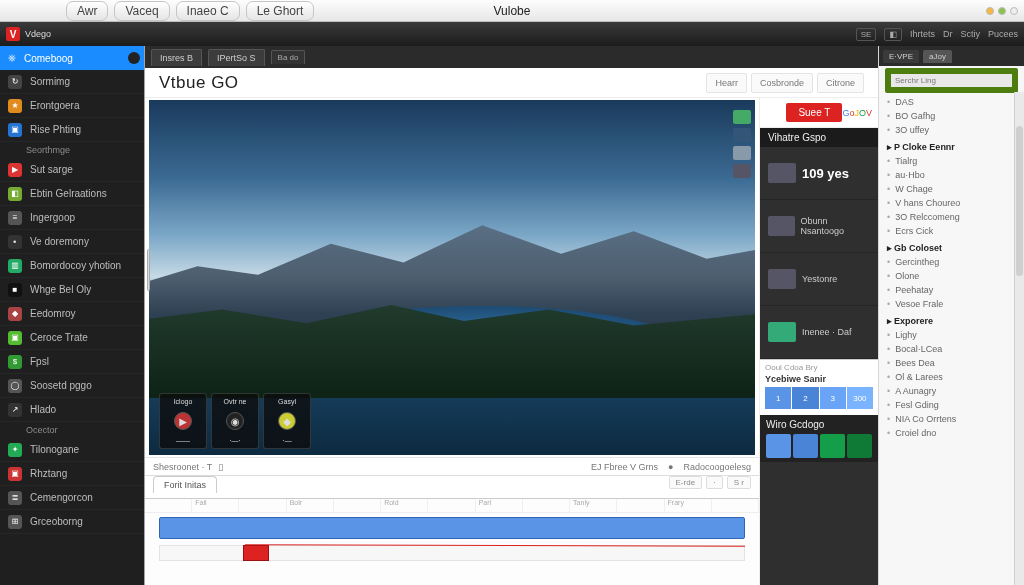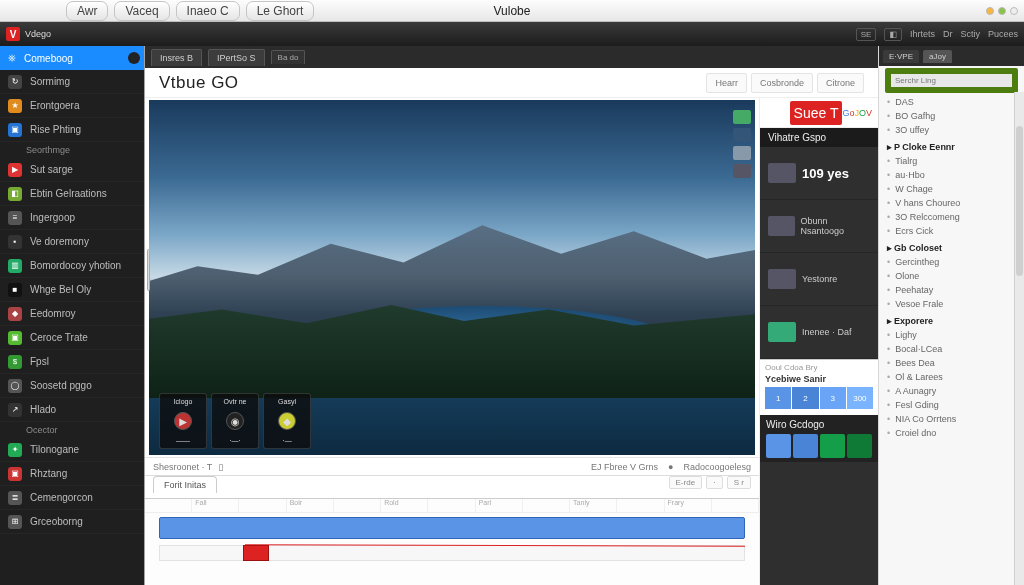--- a/index.html
+++ b/index.html
@@ -282,21 +282,21 @@
             <div class="bar1"></div>
             <div class="bar2"></div>
             <div class="clip"></div>
             <div class="redline"></div>
           </div>
         </div>
       </div>
 
       <div class="rightcol">
         <div style="height:30px;display:flex;align-items:center;justify-content:flex-end;padding:0 6px;background:#fff;border-bottom:1px solid #eee">
-          <span class="accent-btn" style="background:#d22;color:#fff;font-size:14px;padding:4px 4px;border-radius:2px">Suee T</span>
+          <span class="accent-btn" style="background:#d22;color:#fff;font-size:10px;padding:4px 12px;border-radius:2px">Suee T</span>
           <span class="glogo"><span class="gl-b">G</span><span class="gl-r">o</span><span class="gl-y">J</span><span class="gl-g">O</span><span class="gl-r">V</span></span>
         </div>
         <div class="panel-title">Vihatre Gspo</div>
         <div class="stat">
           <div class="thumb"></div>
           <span class="big">109 yes</span>
         </div>
         <div class="stat">
             <div class="thumb"></div>
             <span>Obunn Nsantoogo</span>

